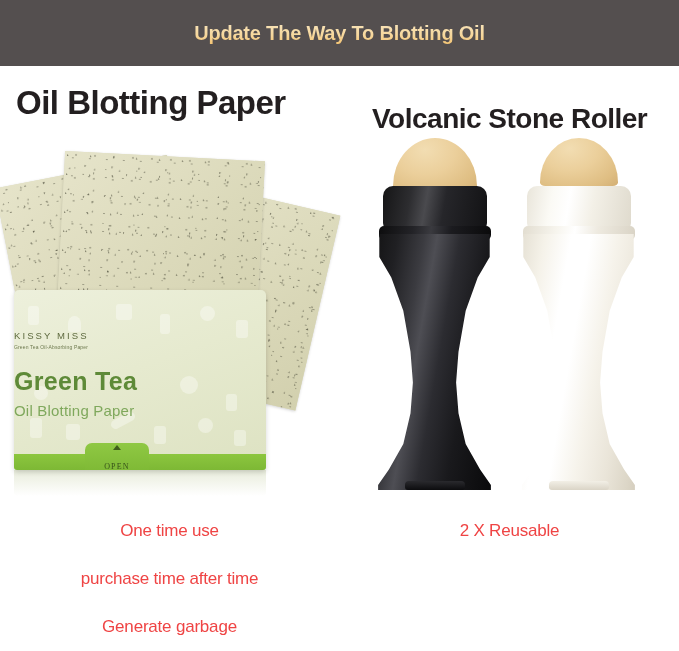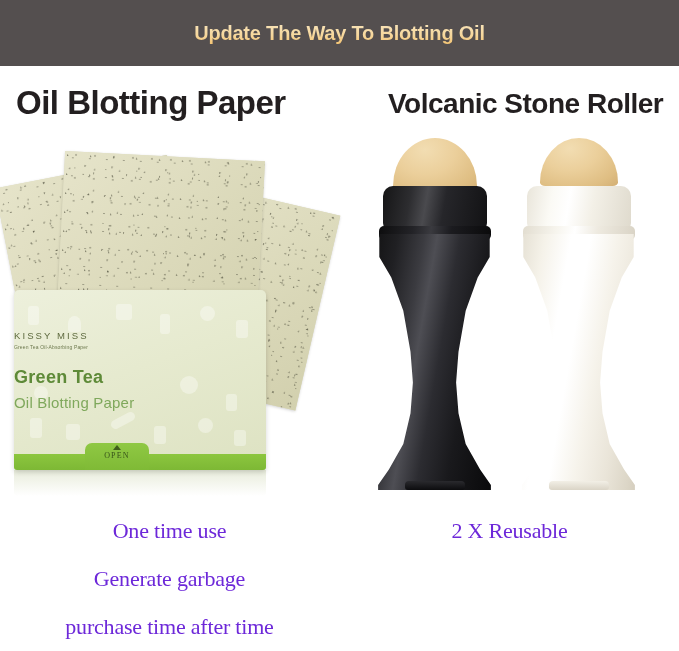--- a/index.html
+++ b/index.html
@@ -59,23 +59,22 @@
     white-space: nowrap;
     letter-spacing: -0.5px;
   }
   #heading-left {
     left: 16px;
     top: 84px;
     font-size: 33px;
   }
   #heading-right {
     left: 372px;
-    top: 88px;
+    top: 103px;
     font-size: 28px;
-    margin-left: 16px;
   }
 
   
   #paper-artwork {
     position: absolute;
     left: 0; top: 150px;
     width: 345px;
     height: 350px;
   }
   .paper-sheet {
@@ -153,21 +152,21 @@
     font-family: "Liberation Sans", sans-serif;
     font-size: 5px;
     letter-spacing: 0.15px;
     color: #6E7A4F;
     margin-top: 3px;
     white-space: nowrap;
   }
   #box-product-name {
     font-family: "Liberation Sans", sans-serif;
     font-weight: bold;
-    font-size: 18px;
+    font-size: 25px;
     color: #5E8A38;
     margin-top: 17px;
     letter-spacing: 0.3px;
     white-space: nowrap;
   }
   #box-product-sub {
     font-family: "Liberation Sans", sans-serif;
     font-size: 15px;
     color: #7FA85C;
     margin-top: 6px;
@@ -186,20 +185,21 @@
     left: 71px; bottom: 0;
     width: 64px; height: 27px;
     background: linear-gradient(180deg, #8FC843 0%, #7FBA36 100%);
     border-radius: 7px 7px 0 0;
     display: flex;
     flex-direction: column;
     align-items: center;
     justify-content: flex-start;
     padding-top: 2px;
     box-sizing: border-box;
+    gap: 11px;
   }
   #box-open-arrow-icon {
     width: 0; height: 0;
     border-left: 4px solid transparent;
     border-right: 4px solid transparent;
     border-bottom: 5px solid #3F5E1C;
   }
   #box-open-label {
     font-family: "Liberation Serif", serif;
     font-size: 8px;
@@ -329,23 +329,23 @@
     position: absolute;
     width: 339px;
     display: flex;
     flex-direction: column;
     align-items: center;
     gap: 0;
   }
   #features-left  { left: 0;   top: 507px; }
   #features-right { left: 340px; top: 507px; align-items: center; }
   .feature-line {
-    font-family: Liberation Serif, serif;
-    font-size: 22px;
-    color: #6d28d9;
+    font-family: Liberation Sans, sans-serif;
+    font-size: 17px;
+    color: #ef4444;
     line-height: 48px;
     white-space: nowrap;
     letter-spacing: -0.2px;
   }
 </style>
 </head>
 <body>
 
 <div id="header-banner">
   <div id="header-title">Update The Way To Blotting Oil</div>
@@ -414,19 +414,19 @@
     <div class="roller-collar"></div>
     <div class="roller-collar-lip"></div>
     <div class="roller-body"></div>
     <div class="roller-base-seam"></div>
   </div>
 
 </div>
 
 <div class="feature-list" id="features-left">
   <div class="feature-line">One time use</div>
+  <div class="feature-line">purchase time after time</div>
   <div class="feature-line">Generate garbage</div>
-  <div class="feature-line">purchase time after time</div>
 </div>
 
 <div class="feature-list" id="features-right">
   <div class="feature-line">2 X Reusable</div>
 </div>
 
 </body></html>

